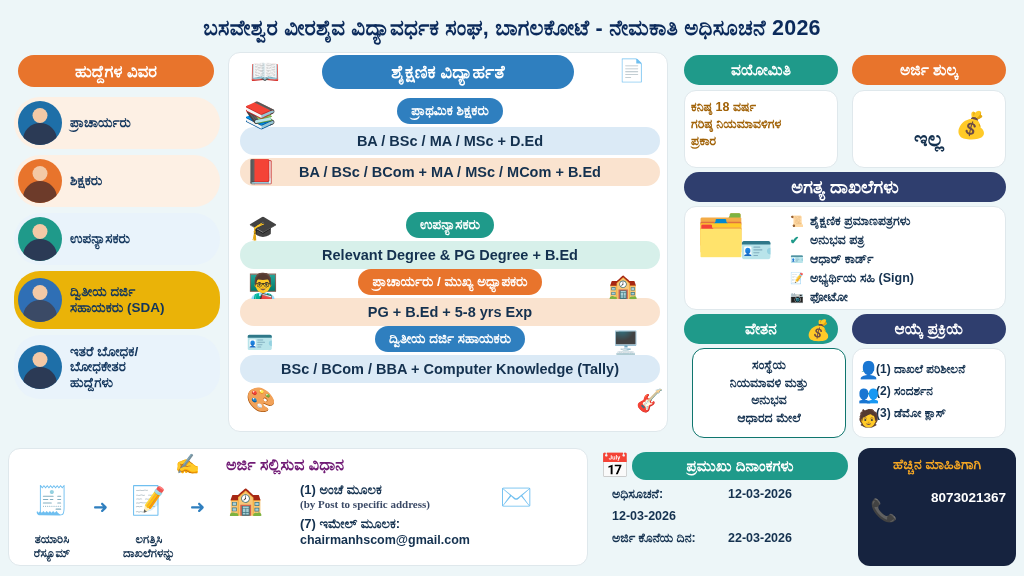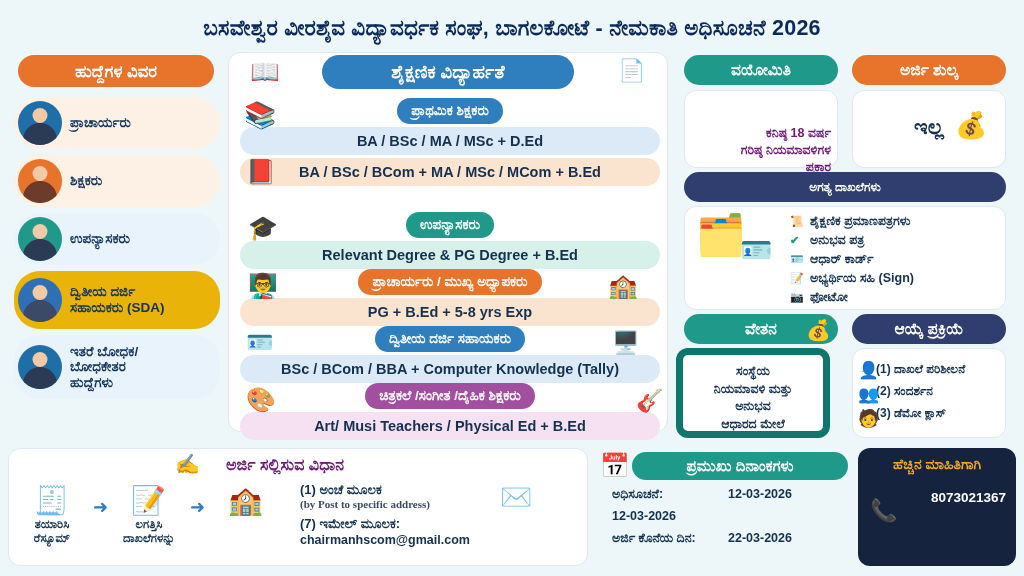--- a/index.html
+++ b/index.html
@@ -89,48 +89,48 @@
   .c6 .cpill { background:#a34fa0; } .c6 .cbar { background:#f6e1f3; }
 
   
   .rhead {
     position: absolute; height: 30px; font-size: 15.5px;
   }
   .age-head { left: 684px; top: 55px; width: 154px; background:#1f9a8a; }
   .fee-head { left: 852px; top: 55px; width: 154px; background:#e8742c; }
   .age-box { left: 684px; top: 90px; width: 154px; height: 78px; border:1px solid #dfe8ec; }
   .fee-box { left: 852px; top: 90px; width: 154px; height: 78px; border:1px solid #dfe8ec; }
-  .age-text { font-size: 12.5px; color:#701a75; font-weight:bold; text-align:right; padding:8px 6px; line-height:1.35;margin-top:26px; }
-  .fee-text { font-size: 21px; color:#14314f; font-weight:bold; text-align:center; padding-top:24px; }
-
-  .doc-head { left: 684px; top: 172px; width: 322px; height: 30px; background:#2f3e6e; font-size:12px; }
+  .age-text { font-size: 12.5px; color:#a16207; font-weight:bold; text-align:left; padding:8px 6px; line-height:1.35; }
+  .fee-text { font-size: 21px; color:#14314f; font-weight:bold; text-align:center; padding-top:36px; }
+
+  .doc-head { left: 684px; top: 172px; width: 322px; height: 30px; background:#2f3e6e; font-size:18px; }
   .doc-box { left: 684px; top: 206px; width: 322px; height: 104px; border:1px solid #dfe8ec; }
   .doc-list { position:absolute; left: 790px; top: 212px; width: 212px; }
   .doc-item { font-size: 12.5px; color:#14314f; font-weight:bold; line-height: 1.0; height:19px; display:flex; align-items:center; }
   .doc-item .ic { width:15px; margin-right:5px; font-size:11px; }
 
   .sal-head { left: 684px; top: 314px; width: 154px; background:#1f9a8a; height:30px; font-size:15.5px; }
   .sel-head { left: 852px; top: 314px; width: 154px; background:#2f3e6e; height:30px; font-size:15.5px; }
-  .sal-box { left: 676px; top: 348px; width: 154px; height: 90px; border:7px solid #0f766e; }
+  .sal-box { left: 692px; top: 348px; width: 154px; height: 90px; border:1px solid #0f766e; }
   .sel-box { left: 852px; top: 348px; width: 154px; height: 90px; border:1px solid #dfe8ec; }
   .sal-text { font-size: 12.5px; font-weight:bold; color:#14314f; text-align:center; padding:8px 6px; line-height:1.4; }
   .sel-list { padding: 9px 4px 0 6px; }
   .sel-item { font-size: 12px; font-weight:bold; color:#14314f; display:flex; align-items:center; height:22px; }
   .sel-item .dot { color:#1f9a8a; margin-right:4px; font-size:13px; }
 
   
   .bot-left { left: 8px; top: 448px; width: 580px; height: 118px; border:1px solid #dfe8ec; }
   .bot-left-head {
     position:absolute; left: 160px; top: 452px; width: 250px; height: 26px;
     color:#701a75; font-weight:bold; font-size: 16px; display:flex;
     align-items:center; justify-content:center;
   }
   .flow { position:absolute; left: 14px; top: 484px; width: 270px; display:flex; align-items:flex-start; }
   .flow-step { width: 78px; text-align:center; }
-  .flow-step .cap { font-size: 11.5px; font-weight:bold; color:#14314f; line-height:1.2; margin-top:1px; }
+  .flow-step .cap { font-size: 11.5px; font-weight:bold; color:#14314f; line-height:1.2; margin-top:16px; }
   .flow .arrow { font-size: 18px; color:#2f7fbf; padding: 12px 3px 0; }
   .apply-lines { position:absolute; left: 300px; top: 482px; width: 280px; }
   .apply-line { font-size: 13px; font-weight:bold; color:#14314f; line-height: 1.25; }
   .apply-sub { font-size: 11px; font-weight:bold; color:#3b4a66;font-family:Liberation Serif, serif; }
   .apply-mail { font-size: 12.5px; font-weight:bold; color:#14314f; }
 
   .dates-head {
     position:absolute; left: 632px; top: 452px; width: 216px; height: 28px;
     background:#1f9a8a; font-size: 15px;
   }
@@ -219,24 +219,20 @@
     <div class="cpill">ಉಪನ್ಯಾಸಕರು</div>
     <div class="cbar">Relevant Degree &amp; PG Degree + B.Ed</div>
   </div>
   <div class="crow c4" style="top:269px">
     <div class="cpill">ಪ್ರಾಚಾರ್ಯರು / ಮುಖ್ಯ ಅಧ್ಯಾಪಕರು</div>
     <div class="cbar">PG + B.Ed + 5-8 yrs Exp</div>
   </div>
   <div class="crow c5" style="top:326px">
     <div class="cpill">ದ್ವಿತೀಯ ದರ್ಜಿ ಸಹಾಯಕರು</div>
     <div class="cbar">BSc / BCom / BBA + Computer Knowledge (Tally)</div>
-  </div>
-  <div class="crow c6" style="top:383px">
-    <div class="cpill">ಚಿತ್ರಕಲೆ /ಸಂಗೀತ /ದೈಹಿಕ ಶಿಕ್ಷಕರು</div>
-    <div class="cbar">Art/ Musi Teachers / Physical Ed + B.Ed</div>
   </div>
 
   <div class="deco" style="left:244px; top:100px; font-size:26px;">📚</div>
   <div class="deco" style="left:246px; top:158px; font-size:24px;">📕</div>
   <div class="deco" style="left:248px; top:214px; font-size:24px;">🎓</div>
   <div class="deco" style="left:248px; top:272px; font-size:24px;">👨‍🏫</div>
   <div class="deco" style="left:246px; top:330px; font-size:22px;">🪪</div>
   <div class="deco" style="left:246px; top:386px; font-size:24px;">🎨</div>
   <div class="deco" style="left:608px; top:272px; font-size:24px;">🏫</div>
   <div class="deco" style="left:612px; top:330px; font-size:22px;">🖥️</div>

